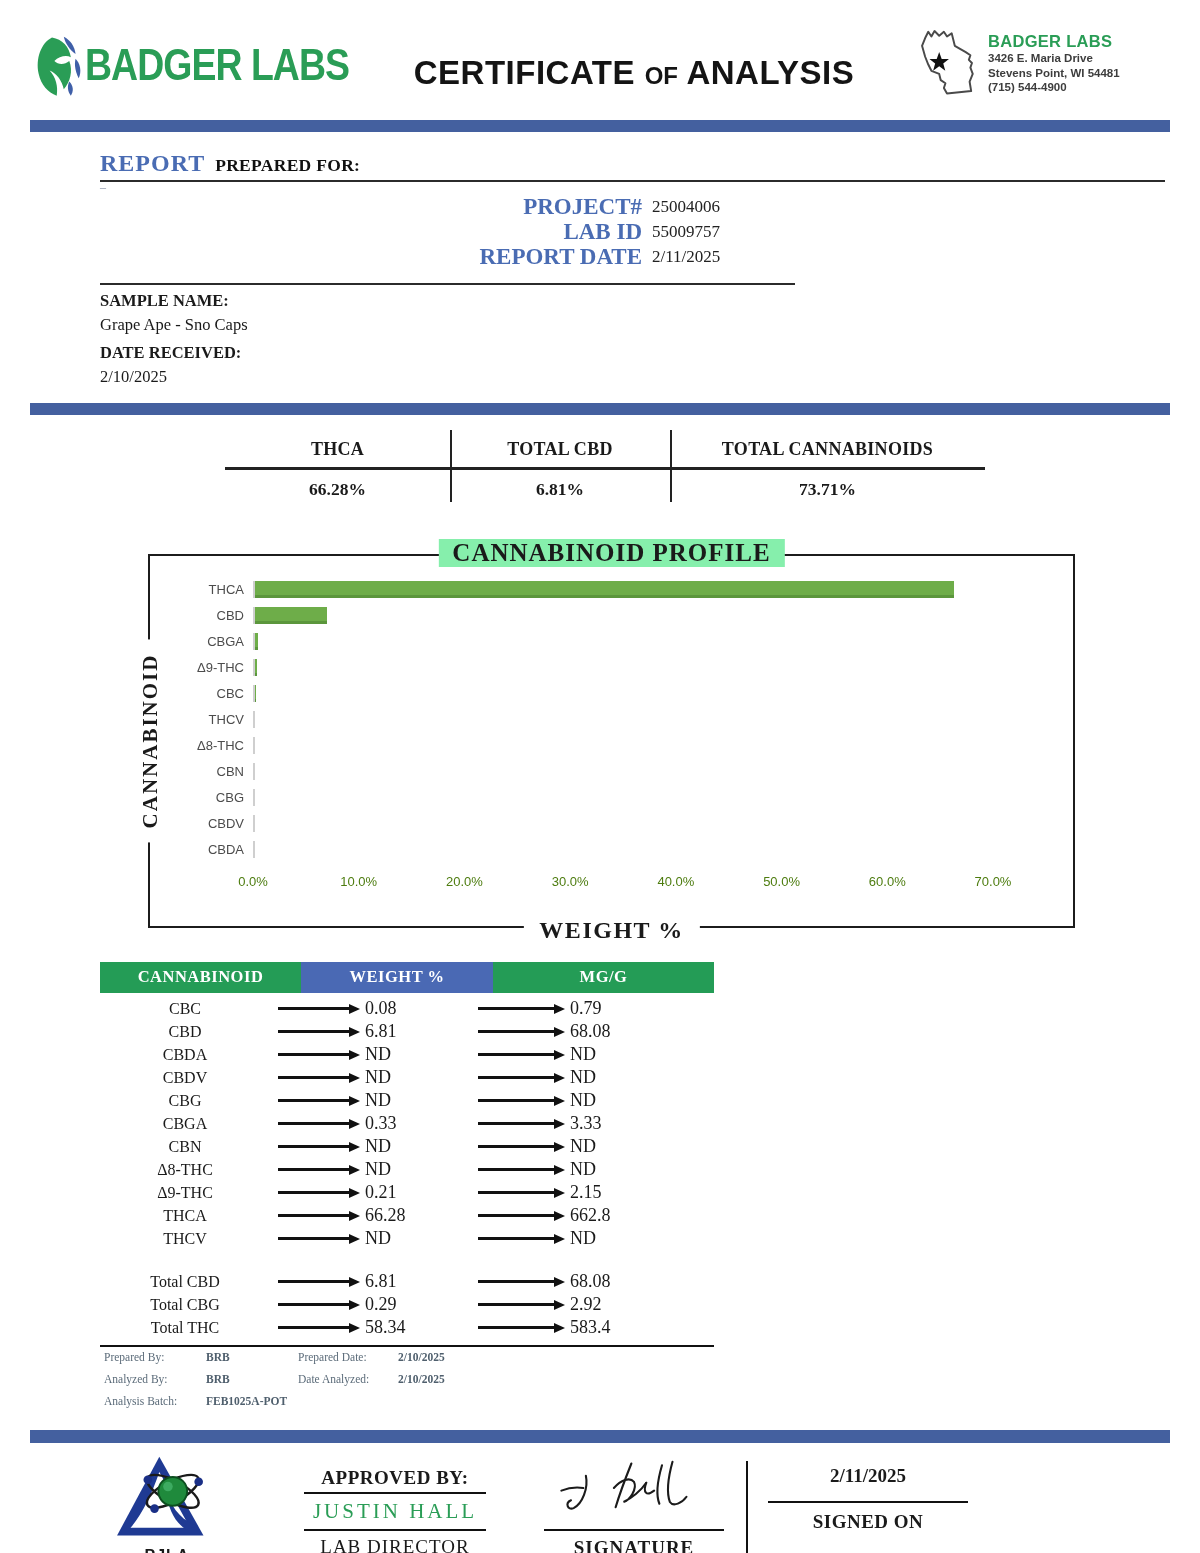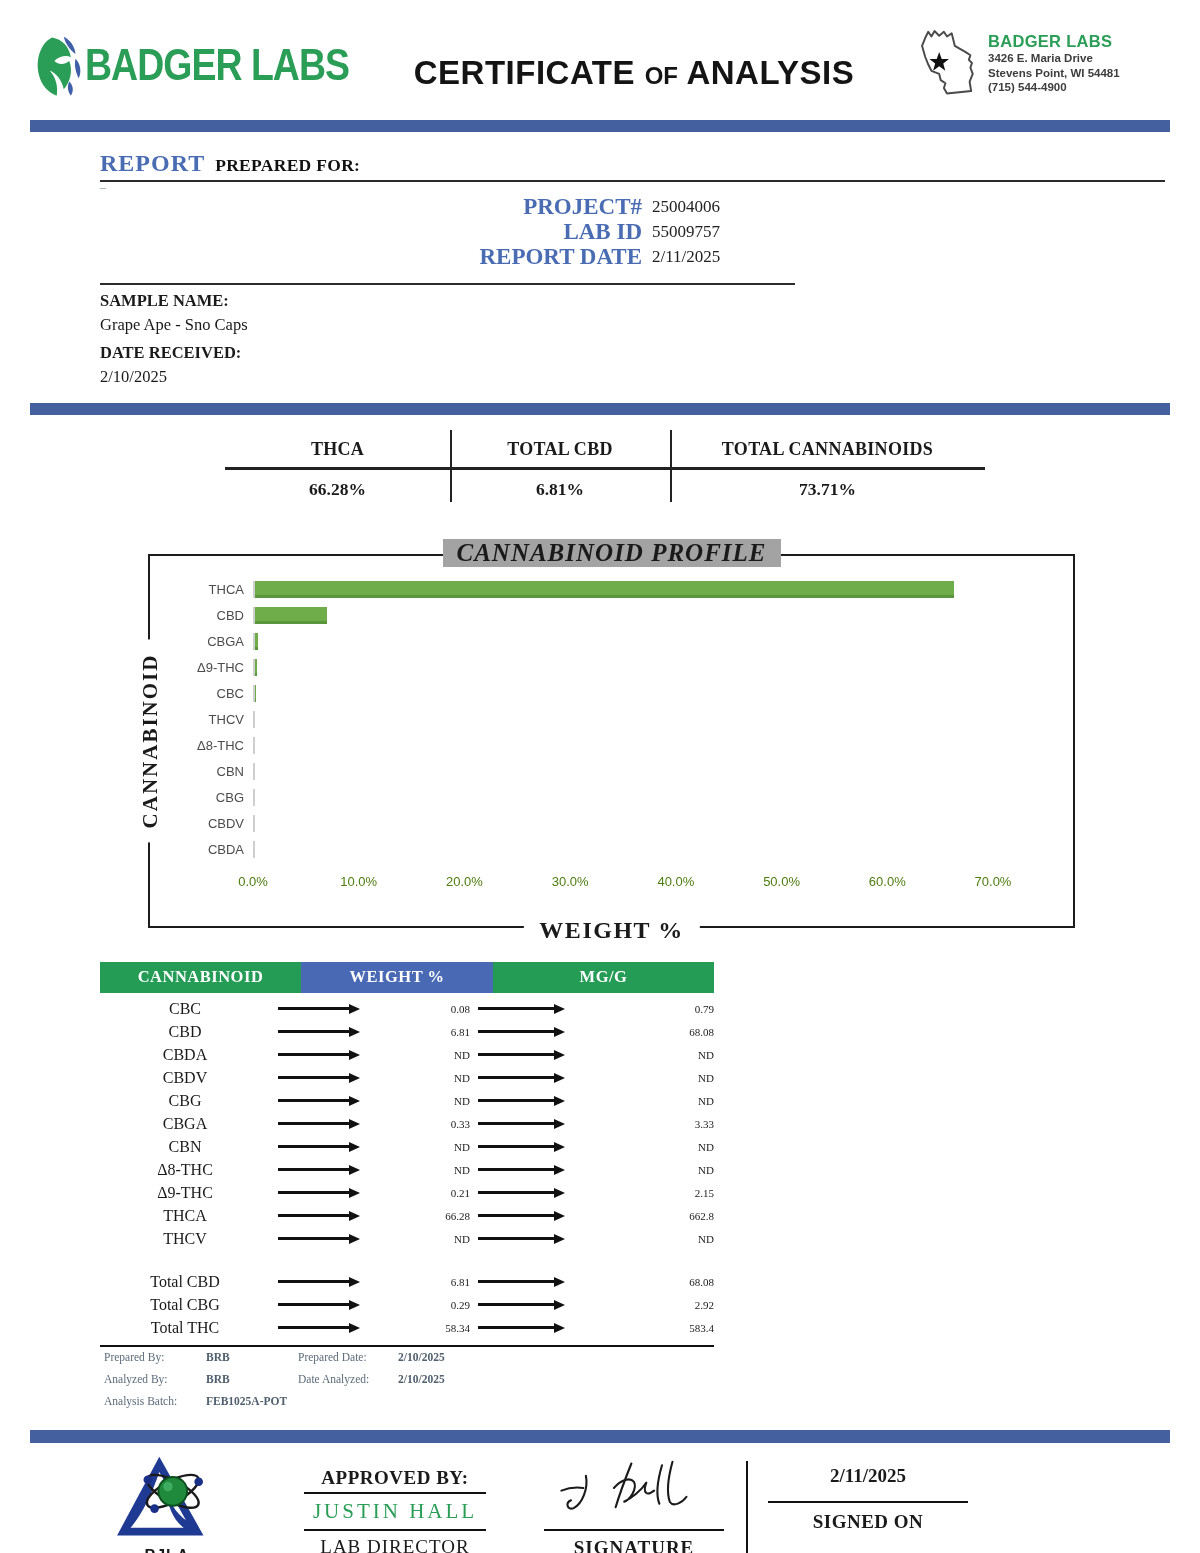--- a/index.html
+++ b/index.html
@@ -51,21 +51,21 @@
   .sum-cell { text-align:center; font-weight:bold; }
   .sc1 { width:225px; } .sc2 { width:220px; } .sc3 { width:315px; }
   .sum-head .sum-cell { font-size:18px; padding:6px 0 7px 0; letter-spacing:.3px; }
   .sum-vals .sum-cell { font-size:17.5px; padding:9px 0 6px 0; }
   .vdiv { position:absolute; top:-3px; bottom:4px; width:2px; background:#222; }
   .vdiv1 { left:225px; } .vdiv2 { left:445px; }
   
   .chartbox { width:927px; height:374px; margin:48px 0 0 148px; border:2.5px solid #1c1c1c; position:relative; }
   .chart-title {
     position:absolute; top:-17px; left:50%; transform:translateX(-50%);
-    background:#a3a3a3; padding:0 14px; font-weight:bold; font-size:25px; letter-spacing:1px; white-space:nowrap;font-style:italic;
+    background:#86efac; padding:0 14px; font-weight:bold; font-size:25px; letter-spacing:1px; white-space:nowrap;
   }
   .chart-ylabel {
     position:absolute; left:0; top:50%; transform:translate(-50%,-50%) rotate(-90deg);
     background:#fff; padding:0 14px; font-weight:bold; font-size:21px; letter-spacing:2px; white-space:nowrap;
   }
   .chart-xlabel {
     position:absolute; bottom:-18px; left:50%; transform:translateX(-50%);
     background:#fff; padding:0 16px; font-weight:bold; font-size:24px; letter-spacing:1.5px; white-space:nowrap;
   }
   .chart-rows { padding:20px 6px 0 8px; }
@@ -86,21 +86,21 @@
   .rt-head { display:flex; }
   .rt-h {
     color:#fff; font-weight:bold; font-size:16.5px; letter-spacing:.5px;
     text-align:center; padding:5px 0 6px 0;
   }
   .rt-h.c1 { width:201px; } .rt-h.c2 { width:192px; } .rt-h.c3 { width:221px; }
   .rt-rows { margin-top:4px; }
   .rt-rows.totals { margin-top:20px; }
   .rrow { display:grid; grid-template-columns:170px 95px 105px 100px 144px; align-items:center; height:23px; }
   .rname { text-align:center; font-size:16px; }
-  .rval { text-align:right; font-size:11px; }
+  .rval { text-align:left; font-size:18px; }
   .arrow { height:2.5px; background:#111; position:relative; margin:0 14px 0 8px; }
   .arrow::after {
     content:''; position:absolute; right:-9px; top:50%; transform:translateY(-50%);
     border-left:11px solid #111; border-top:5px solid transparent; border-bottom:5px solid transparent;
   }
   .rt-rule { border-top:2.5px solid #111; margin-top:6px; }
   
   .notes { display:flex; margin:3px 0 0 100px; color:#5b6b79; font-size:11.5px; }
   .notes-left { width:215px; line-height:14.5px; }
   .notes-right { margin-left:4px; }

